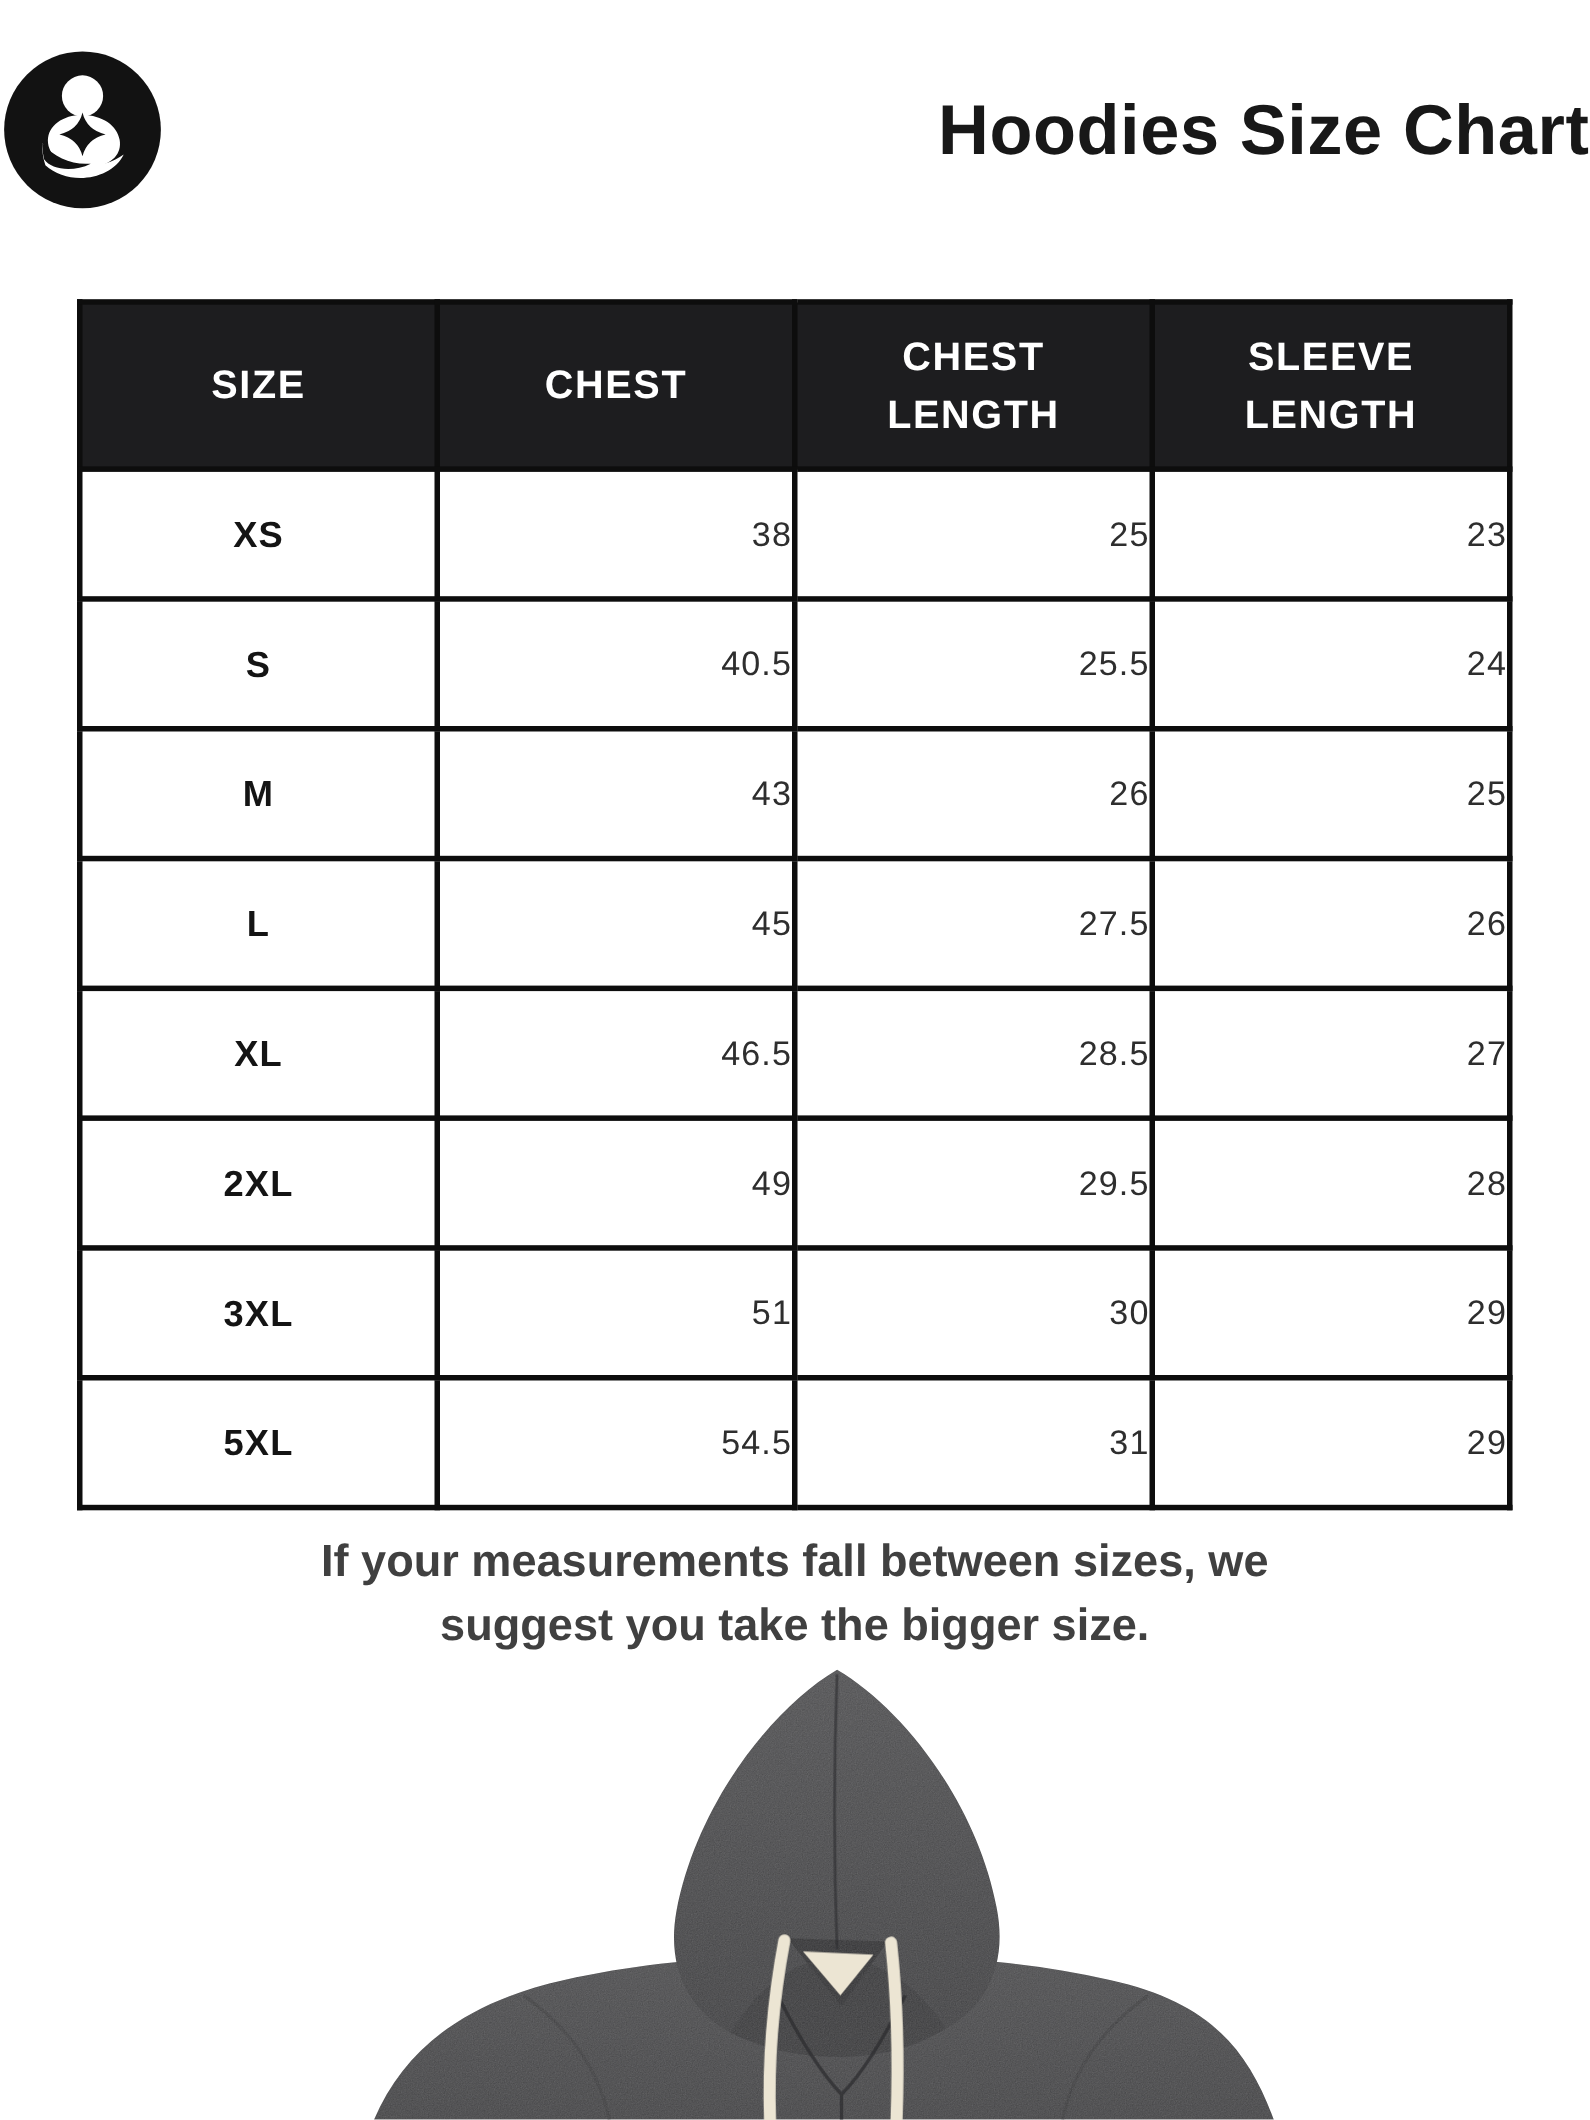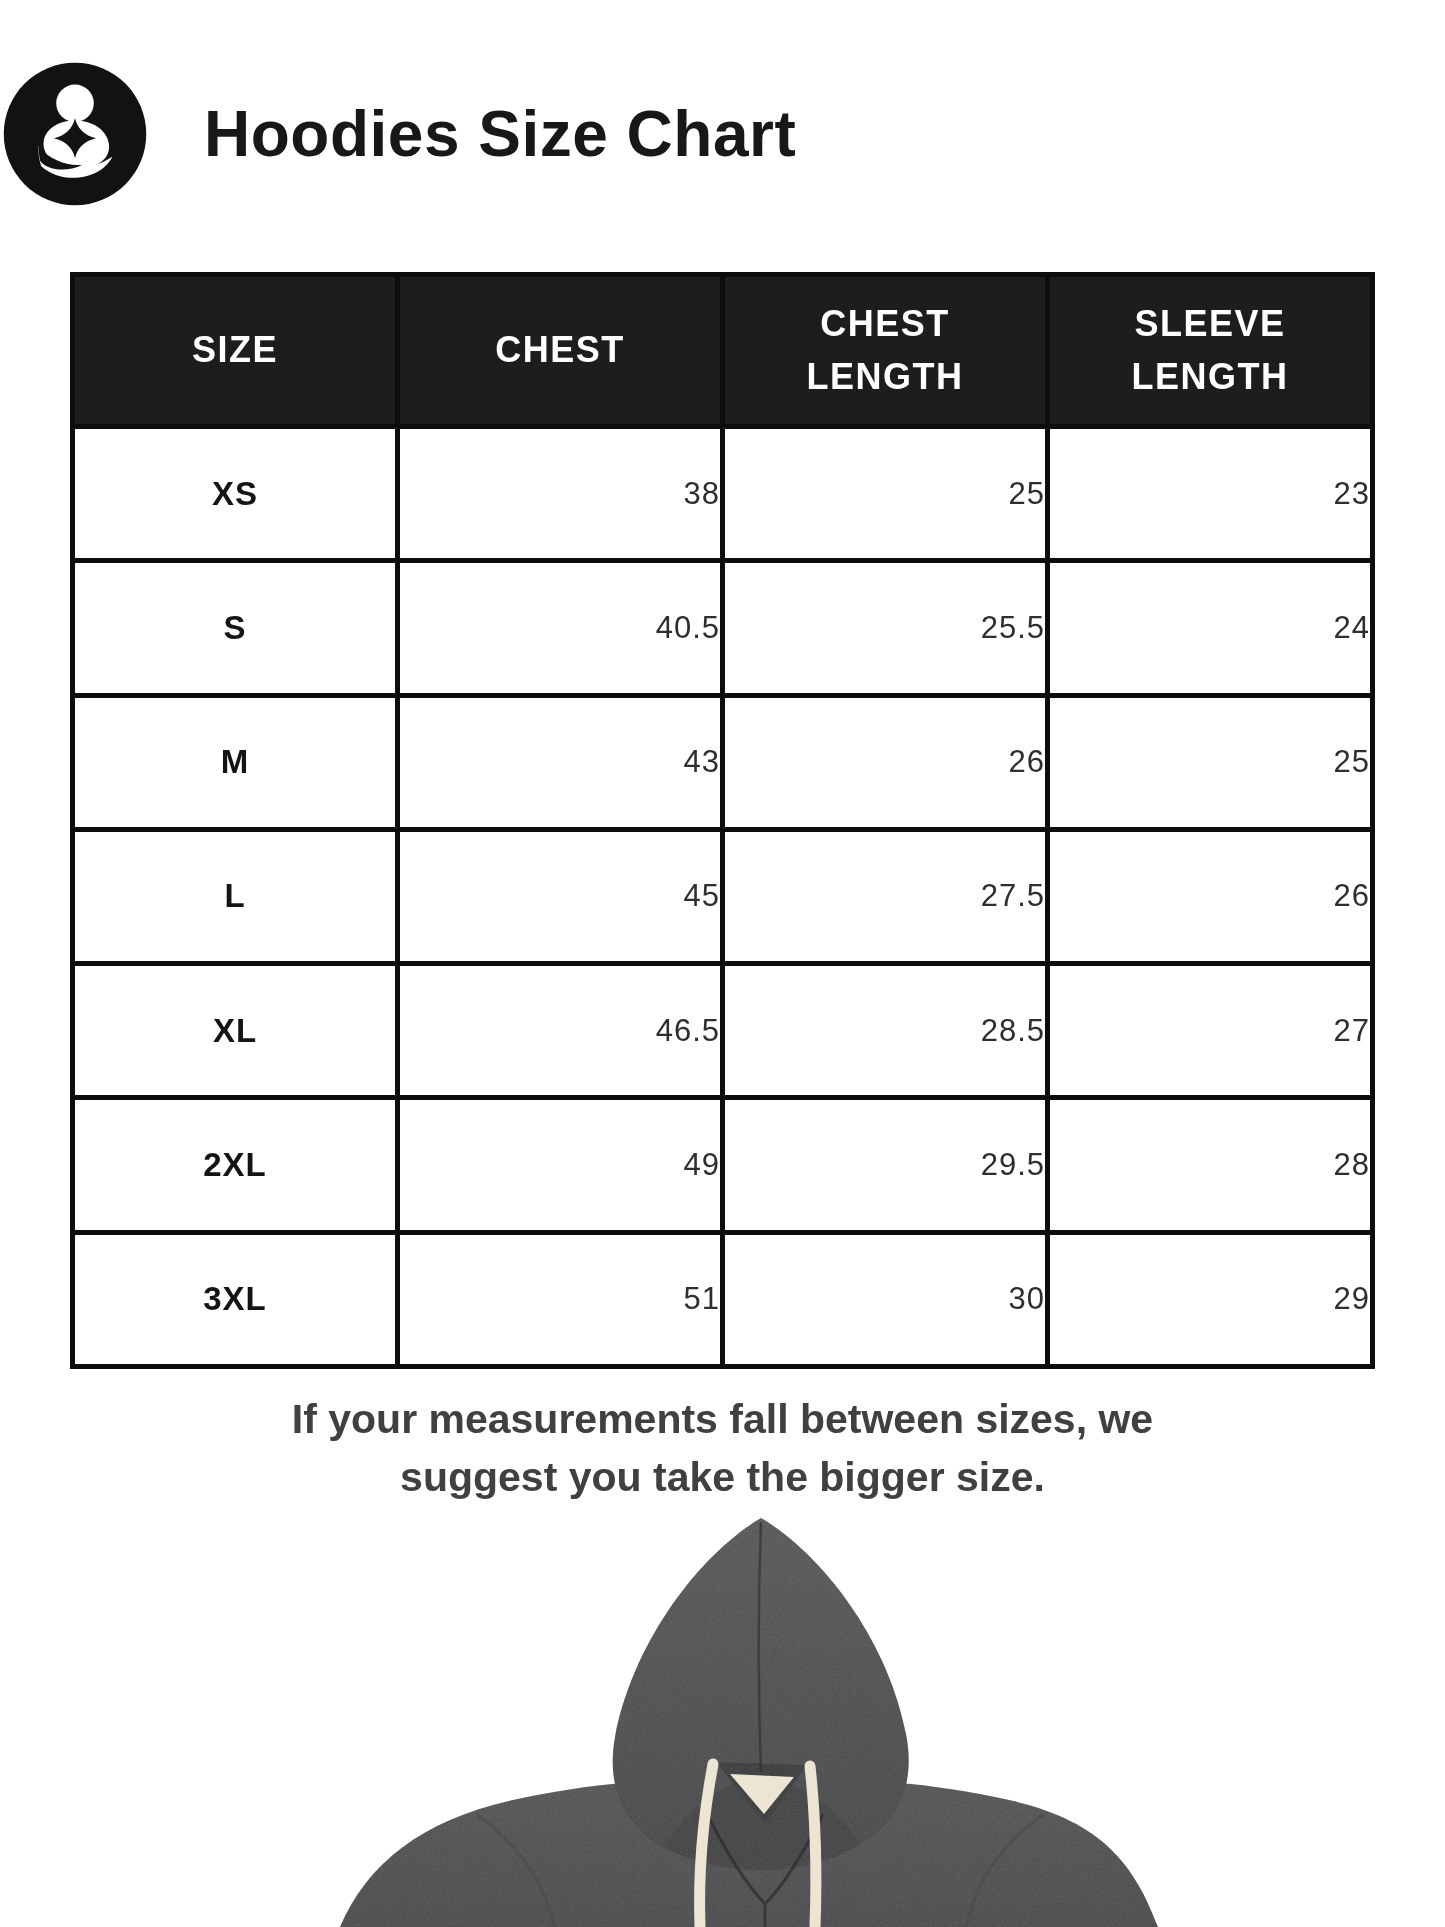--- a/index.html
+++ b/index.html
@@ -8,22 +8,22 @@
     background:#ffffff;
     overflow:hidden;
     position:relative;
     font-family:"Liberation Sans", sans-serif;
     color:#161616;
   }
   .page { position:absolute; inset:0; }
 
   
   .header {
-    position:absolute; top:58px; left:0; width:100%;
-    display:flex; align-items:center; justify-content:flex-start; gap:54px;
+    position:absolute; top:42px; left:0; width:100%;
+    display:flex; align-items:center; justify-content:space-between; gap:54px;
   }
   .logo { width:150px; height:152px; flex:0 0 auto; }
   .title {
     margin:0;
     font-size:64px; font-weight:700; letter-spacing:0.5px;
     color:#181818;
   }
 
   
   .size-table {
@@ -129,20 +129,26 @@
         <td class="value-cell">49</td>
         <td class="value-cell">29.5</td>
         <td class="value-cell">28</td>
       </tr>
       <tr>
         <td class="size-cell">3XL</td>
         <td class="value-cell">51</td>
         <td class="value-cell">30</td>
         <td class="value-cell">29</td>
       </tr>
+      <tr>
+        <td class="size-cell">5XL</td>
+        <td class="value-cell">54.5</td>
+        <td class="value-cell">31</td>
+        <td class="value-cell">29</td>
+      </tr>
     </tbody>
   </table>
 
   <div class="note">
     <p>If your measurements fall between sizes, we suggest you take the bigger size.</p>
   </div>
 
   <div class="hoodie-wrap">
     <svg viewBox="0 0 860 415" width="860" height="415" aria-hidden="true">
       <defs>

